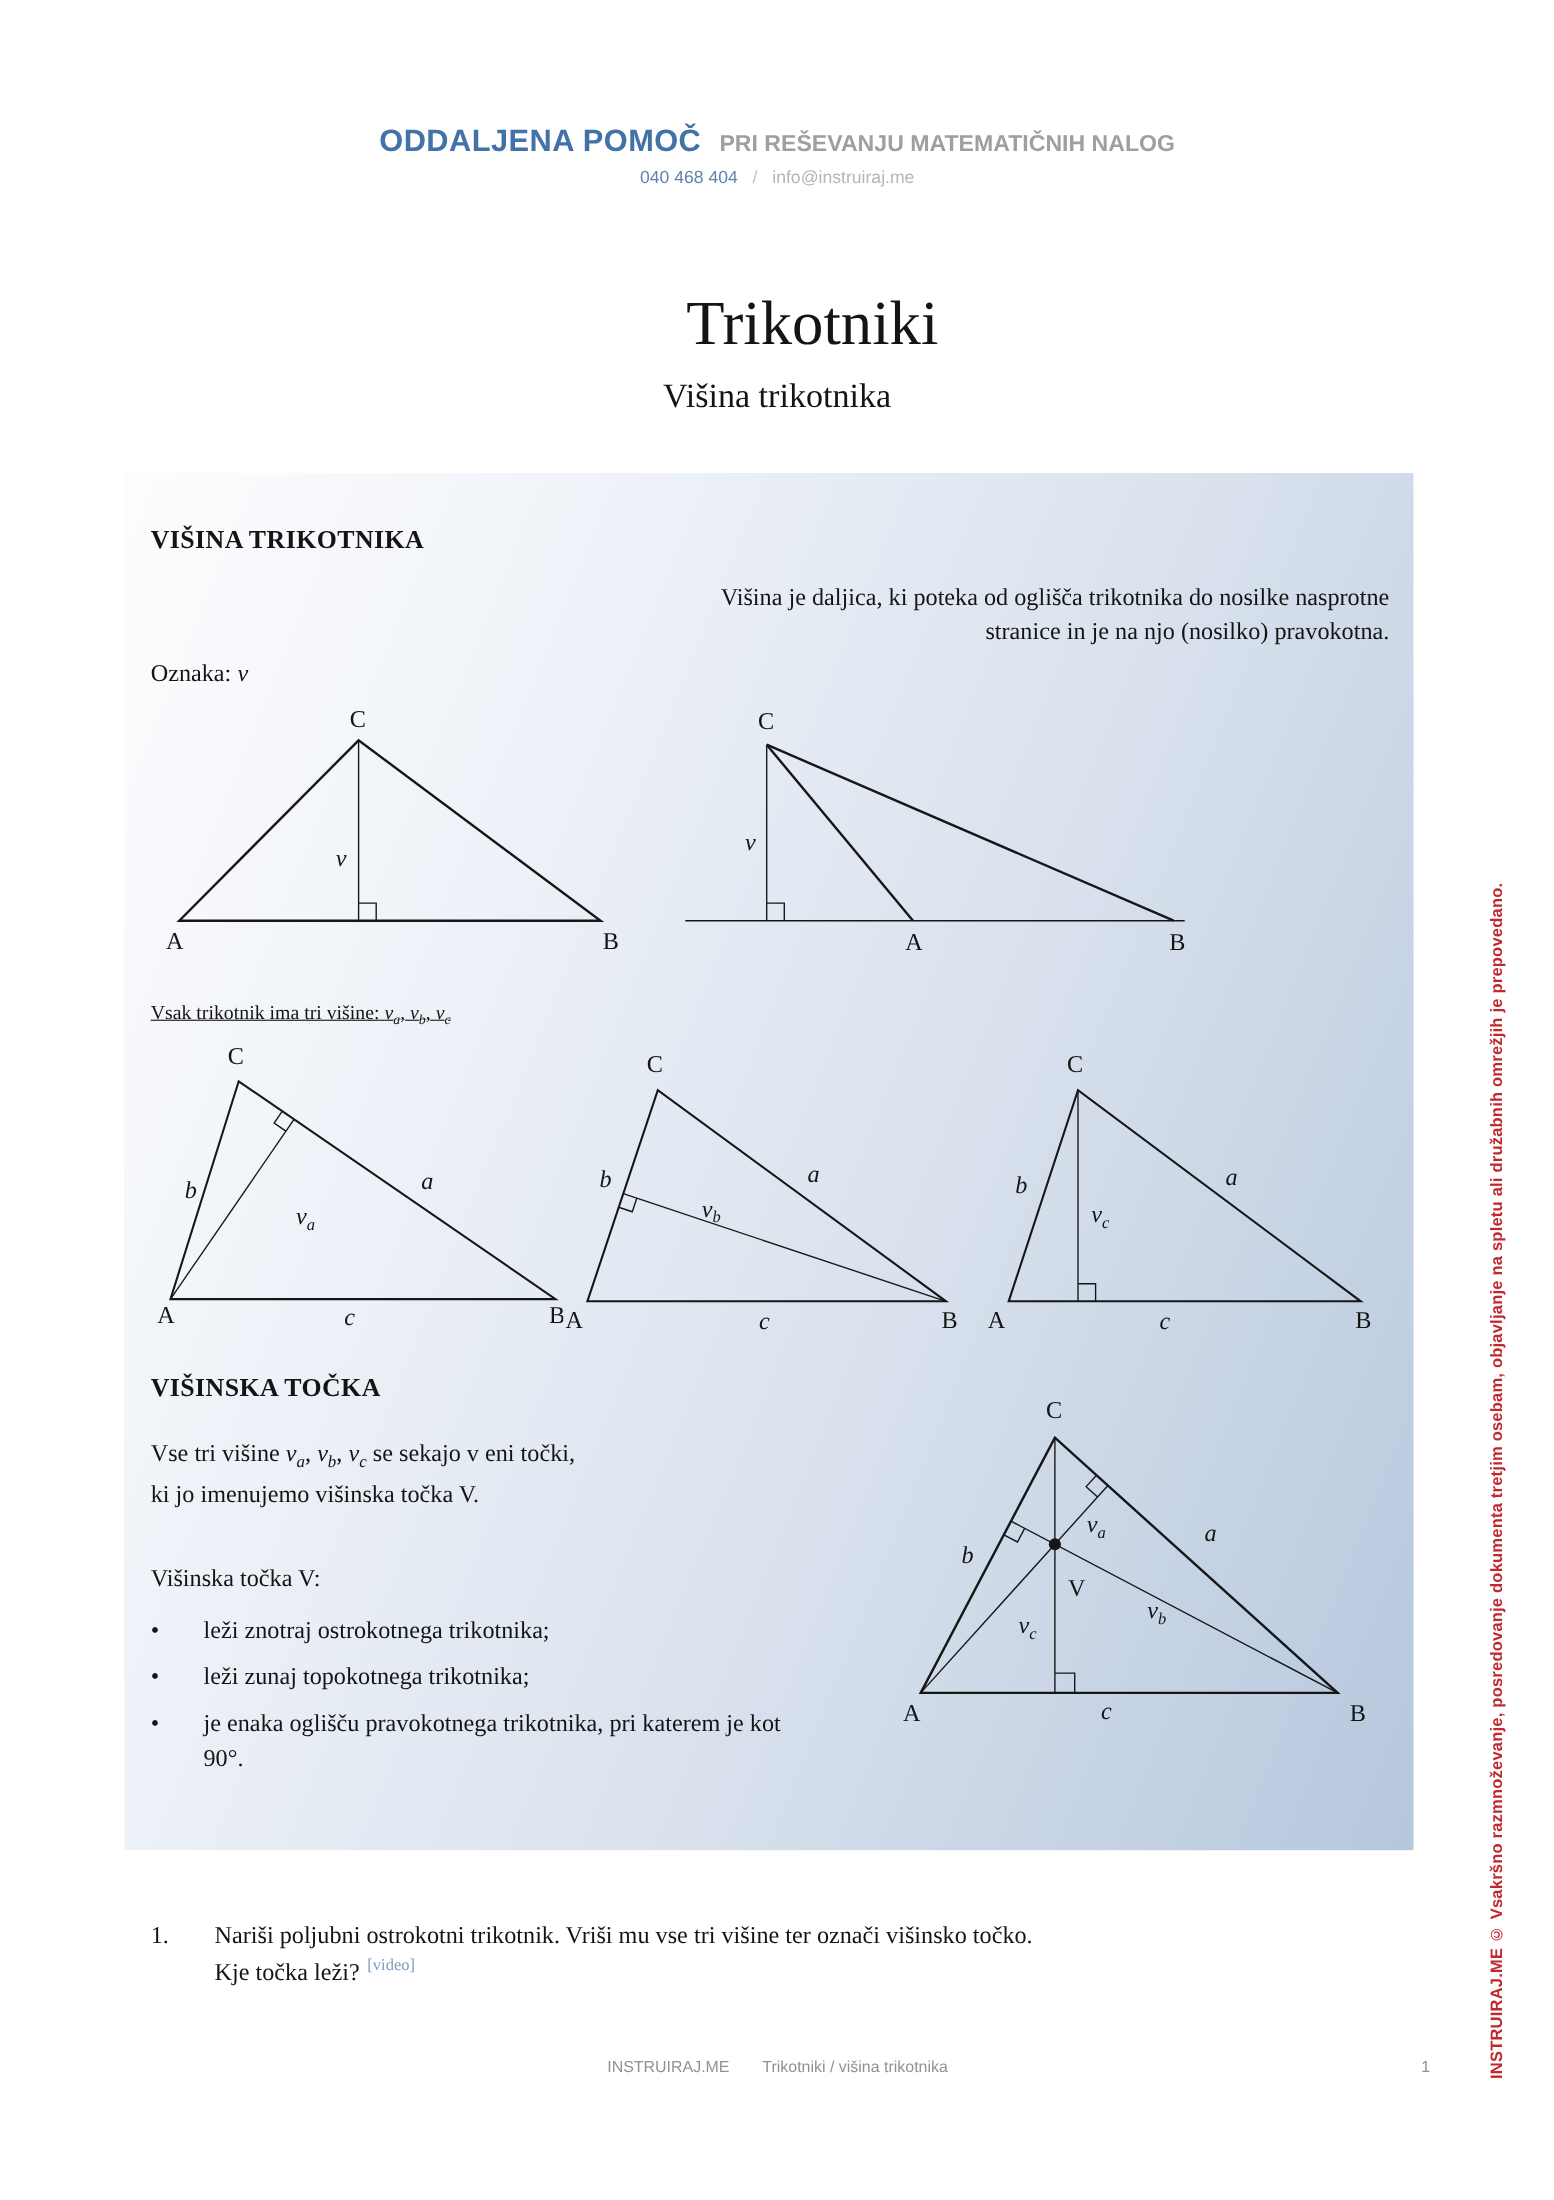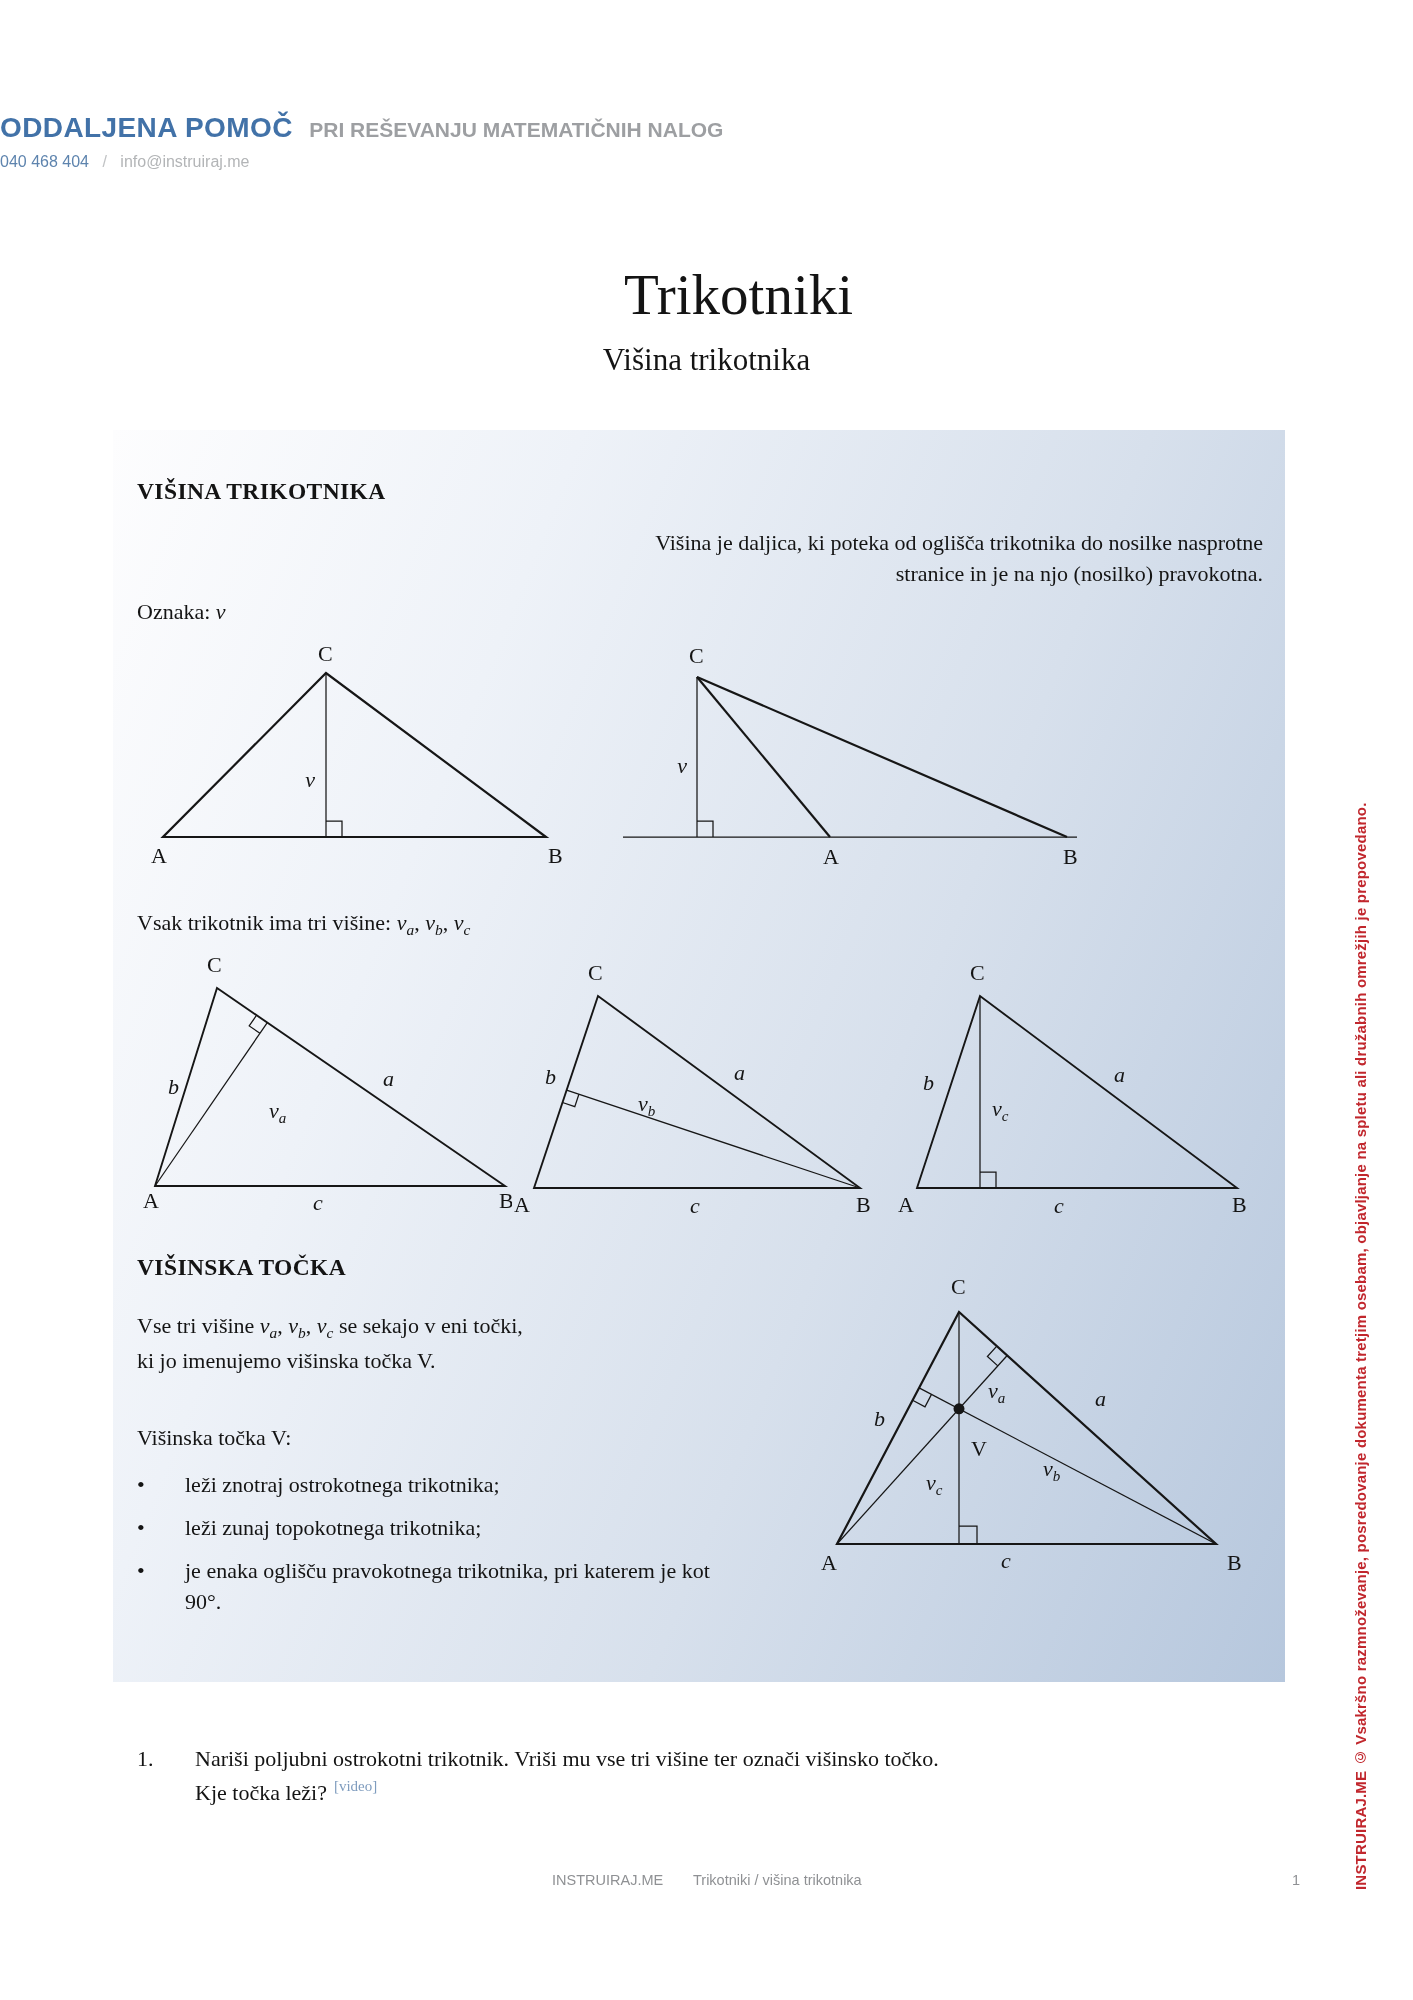--- a/index.html
+++ b/index.html
@@ -2,21 +2,21 @@
 <html><head>
 <meta charset="utf-8">
 <style>
   html,body { margin:0; padding:0; background:#ffffff; }
   .page {
     position:relative; width:1413px; height:2000px; background:#ffffff;
     font-family:"Liberation Serif", serif; color:#141414; overflow:hidden;
   }
 
   
-  .header { position:absolute; top:112px; left:0; width:100%; text-align:left;
+  .header { position:absolute; top:112px; left:0; width:100%; text-align:center;
             font-family:"Liberation Sans", sans-serif; }
   .brand-line { font-weight:bold; white-space:nowrap; }
   .brand   { color:#4272a8; font-size:28px; letter-spacing:0.4px; }
   .tagline { color:#9d9fa2; font-size:21px; margin-left:12px; }
   .contact-line { margin-top:9px; font-size:16px; }
   .phone { color:#5e84ae; }
   .sep   { color:#c0c2c4; margin:0 9px; }
   .email { color:#b3b5b7; }
 
   
@@ -26,21 +26,21 @@
   
   .content-box {
     position:absolute; left:113px; top:430px; width:1172px; height:1252px;
     background: linear-gradient(112deg, #fdfdfe 0%, #eef2f8 28%, #d7e0ec 62%, #b6c7dd 100%);
   }
   .inner { padding:48px 22px 0 24px; }
 
   .section-heading { font-size:23.5px; font-weight:bold; letter-spacing:0.4px; margin:0; }
   .body-text   { font-size:22px; line-height:1.42; margin:22px 0 0 0;text-align:right; }
   .oznaka      { font-size:22px; margin:10px 0 0 0; }
-  .three-heights { font-size:22px; margin:40px 0 0 0; }
+  .three-heights { font-size:18px; margin:40px 0 0 0;text-decoration:underline; }
   .mi  { font-style:italic; }
   sub  { font-size:0.70em; }
 
   .row1 { display:flex; gap:44px; margin:20px 0 0 4px; }
   .row2 { display:flex; gap:0;   margin:16px 0 0 0; }
 
   .section2 { display:flex; margin-top:38px; }
   .s2-left  { width:646px; }
   .s2-right { flex:1; }
   .intro, .subpoint { font-size:22px; line-height:1.5; margin:0; }

